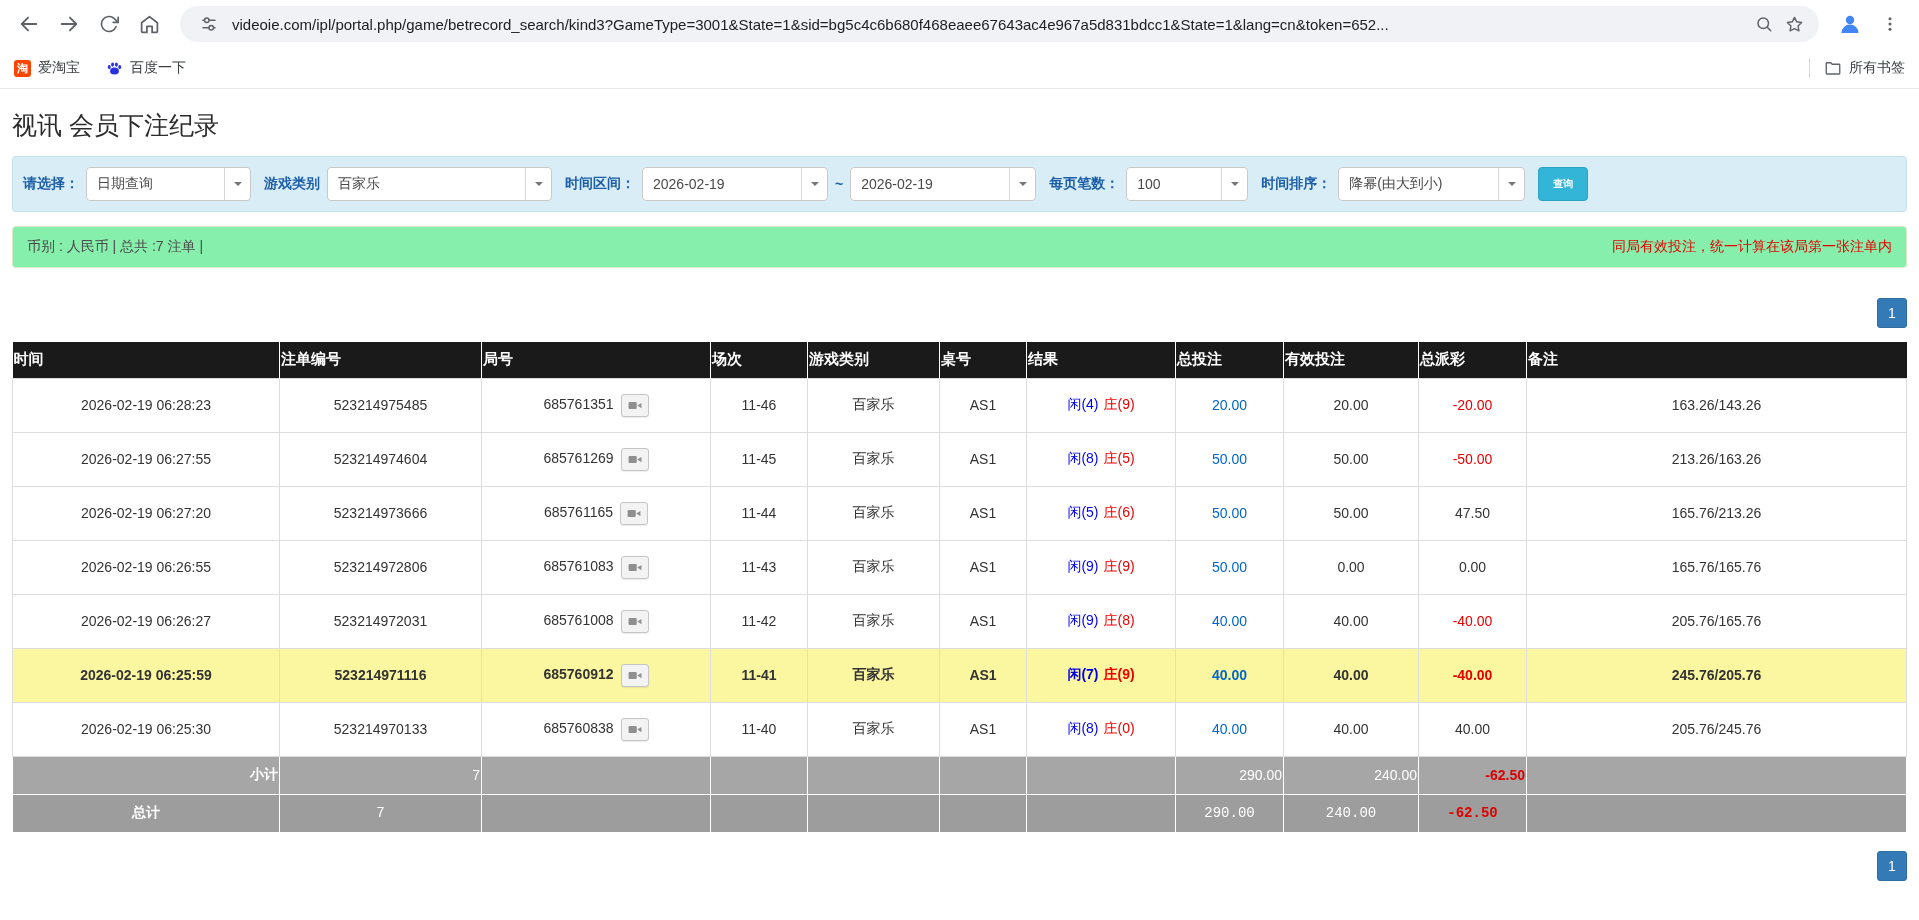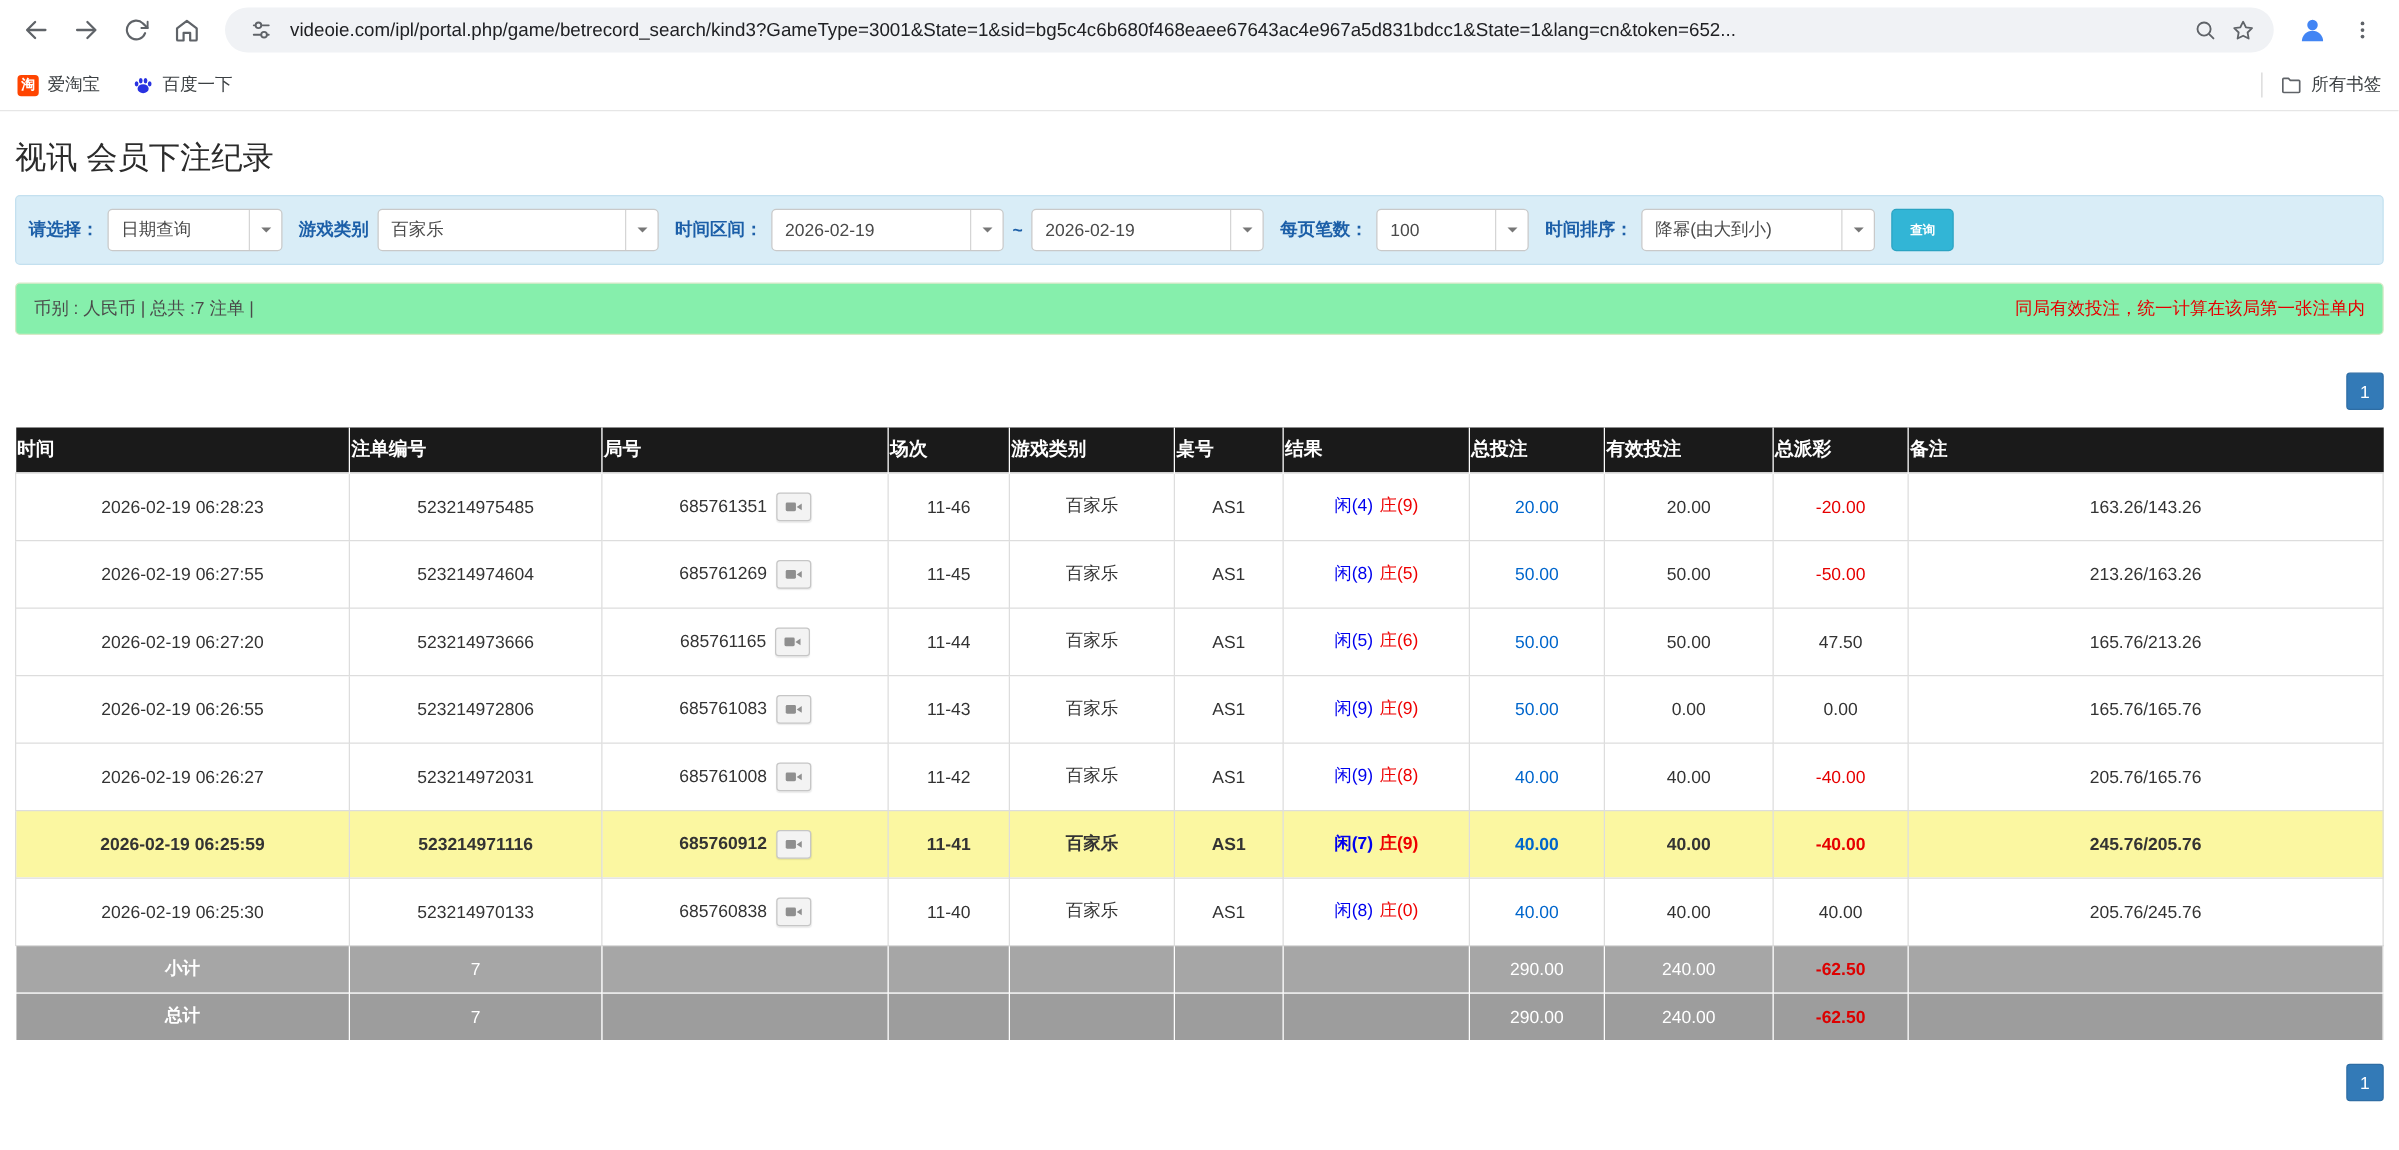--- a/index.html
+++ b/index.html
@@ -55,22 +55,22 @@
   tbody td { background:#fff; border:1px solid #ddd; height:54px; text-align:center; font-size:14px; color:#333; }
   tbody tr.highlight td { background:#fbf7a1;font-weight:bold; }
   .bet-link { color:#0066cc; text-decoration:none; cursor:pointer; }
   .player { color:#0000ee; margin-right:5px; }
   .banker { color:#ee0000; }
   .neg { color:#e60000; }
   .vid-btn { display:inline-flex; align-items:center; justify-content:center; width:28px; height:23px;
              background:#f3f3f3; border:1px solid #c6c6c6; border-radius:3px; margin-left:7px;
              vertical-align:middle; cursor:pointer; box-shadow:0 1px 1px rgba(0,0,0,.08); }
   tfoot td { height:38px; text-align:center; font-size:14px; color:#fff; border:1px solid #fff; }
-  tr.row-subtotal td { background:#a6a6a6; }
-  tr.row-total td { background:#9d9d9d; }
+  tr.row-subtotal td { background:#a6a6a6;text-align:right; }
+  tr.row-total td { background:#9d9d9d;font-family:Liberation Mono, monospace; }
   .tfoot-label { font-weight:bold; }
   tfoot td.neg { color:#dd0000; font-weight:bold; }
 </style>
 </head>
 <body>
 
 <div class="browser-top">
   <button class="nav-btn">
     <svg width="22" height="22" viewBox="0 0 24 24" fill="none" stroke="#5f6368" stroke-width="2" stroke-linecap="round" stroke-linejoin="round">
         <path d="M20 12H5"></path>
@@ -158,21 +158,21 @@
       <span class="bm-label">所有书签</span>
     </div>
   </div>
 </div>
 
 <h1 class="page-title">视讯 会员下注纪录</h1>
 
 <div class="filter-bar">
   <div class="fgroup">
     <span class="flabel">请选择：</span>
-    <div class="select" style="width:140px">
+    <div class="select" style="width:165px">
       <span class="sel-text">日期查询</span>
       <span class="sel-caret"></span>
     </div>
   </div>
   <div class="fgroup">
     <span class="flabel">游戏类别</span>
     <div class="select" style="width:225px">
       <span class="sel-text">百家乐</span>
       <span class="sel-caret"></span>
     </div>

